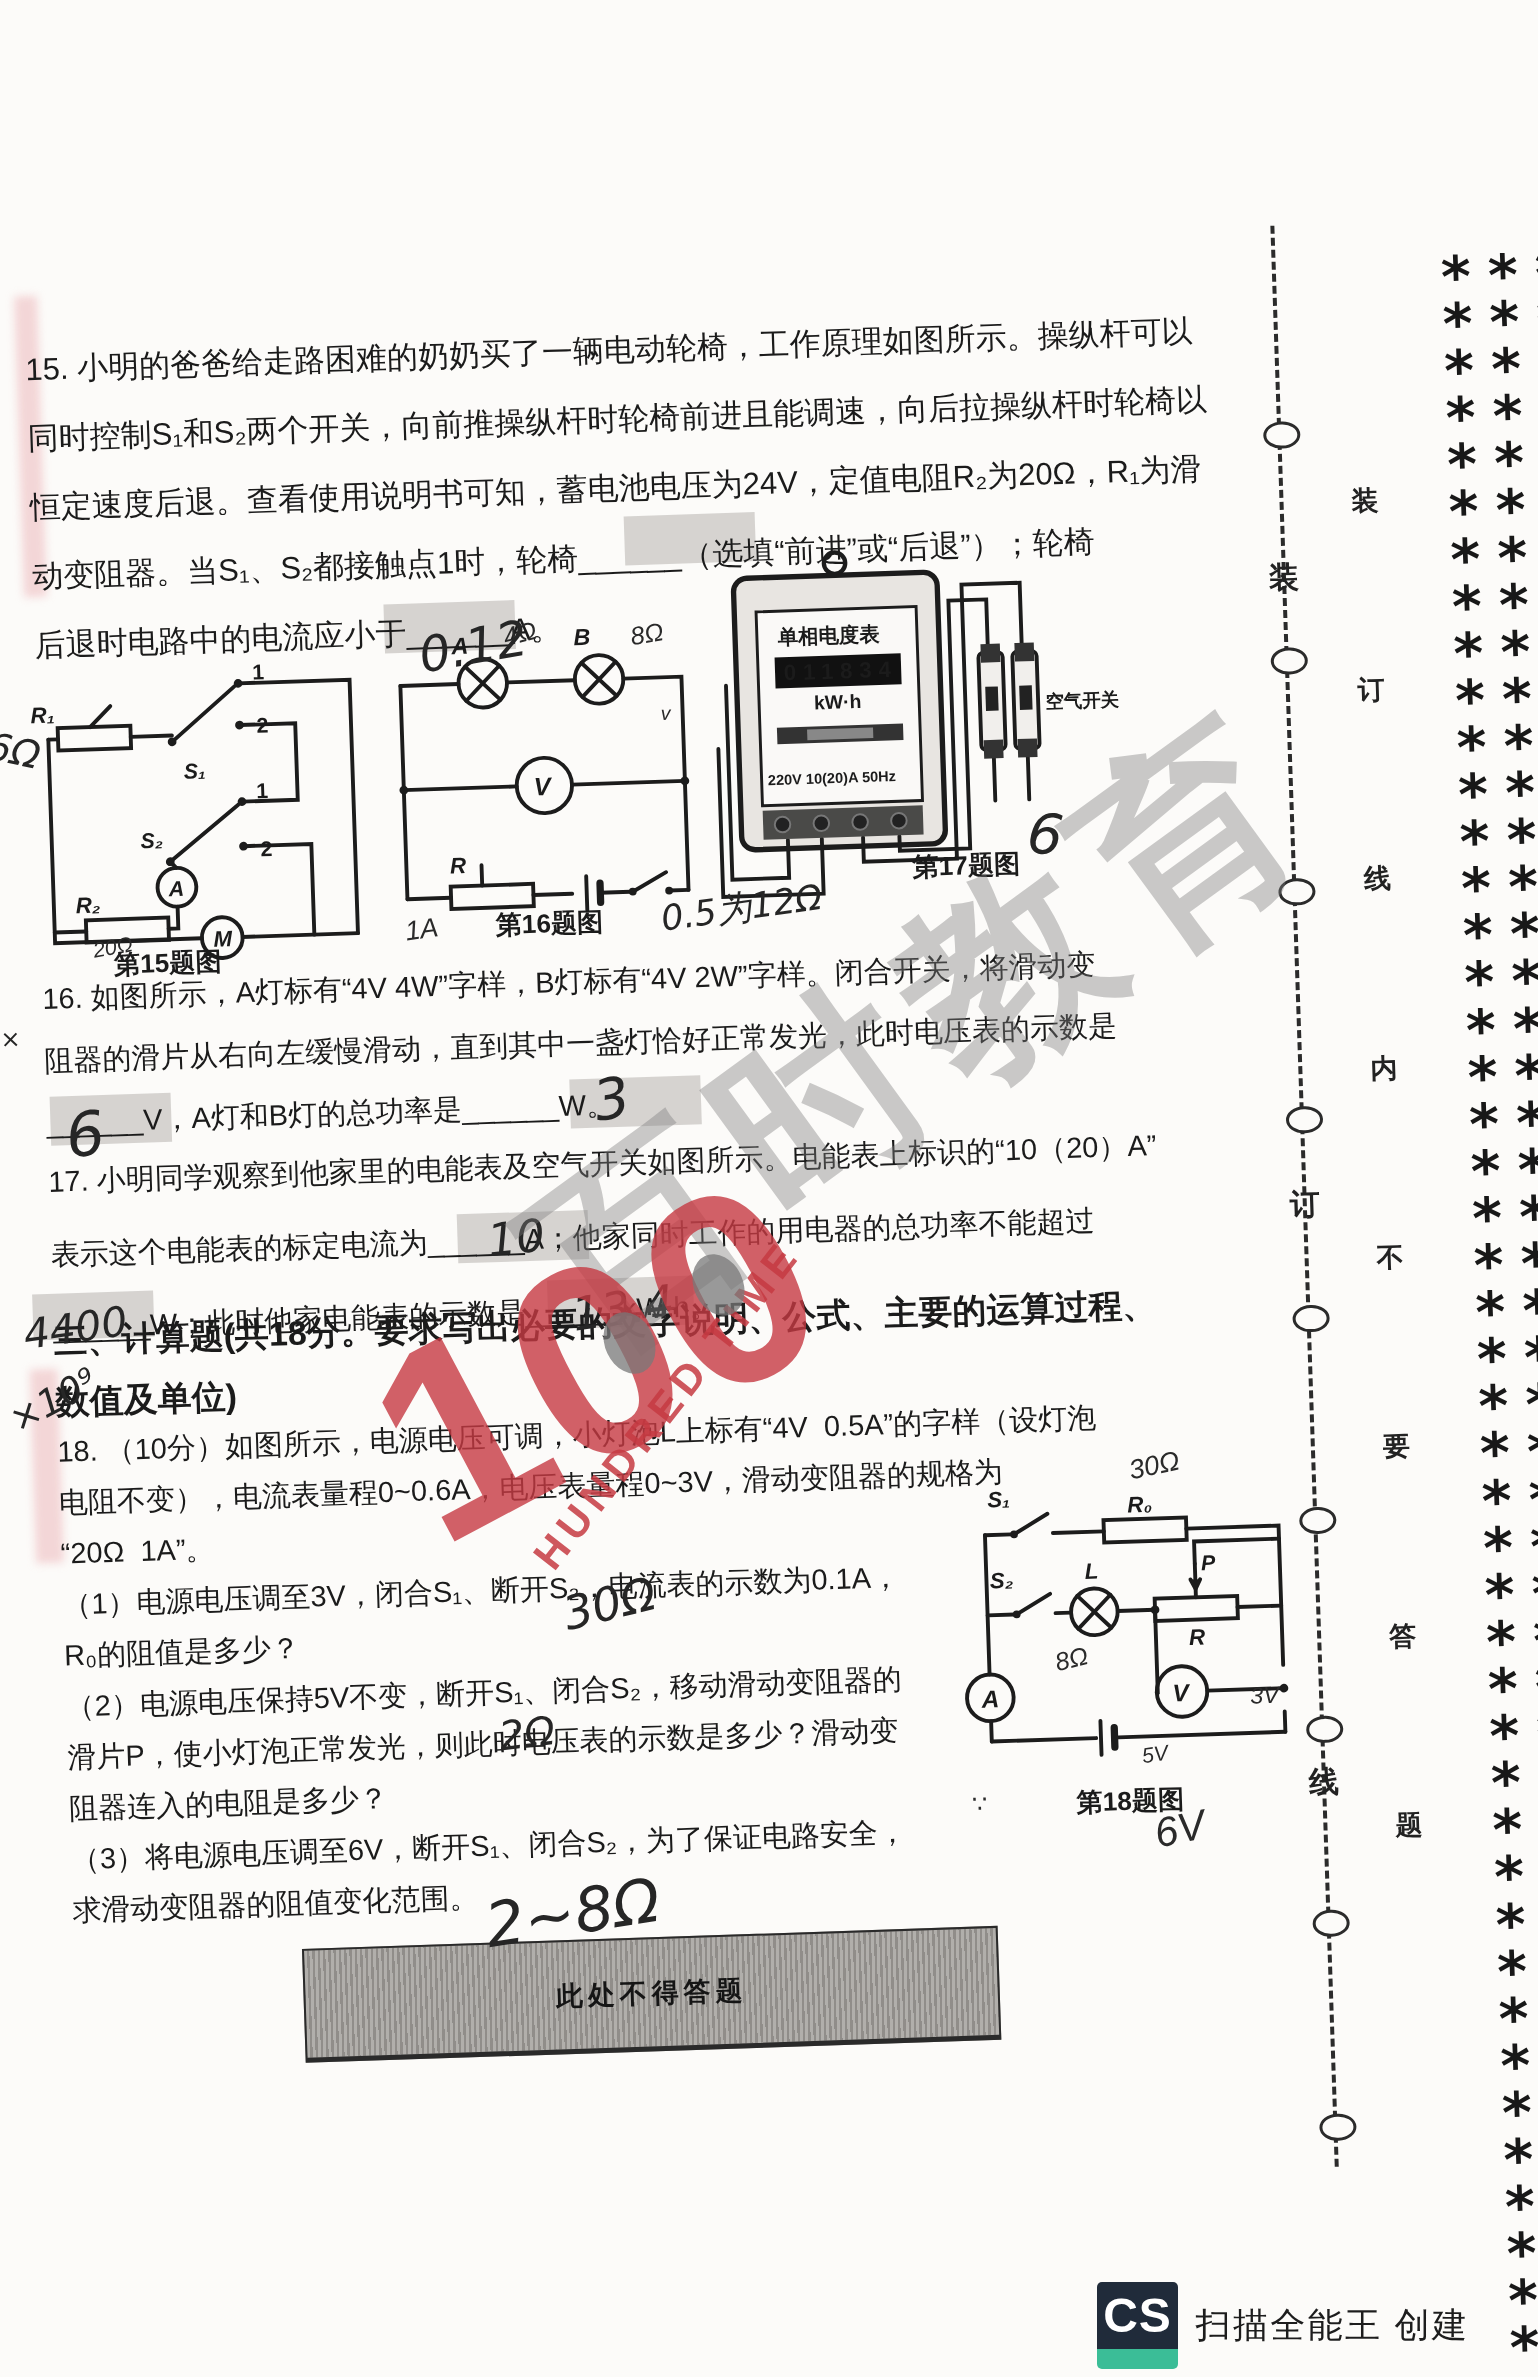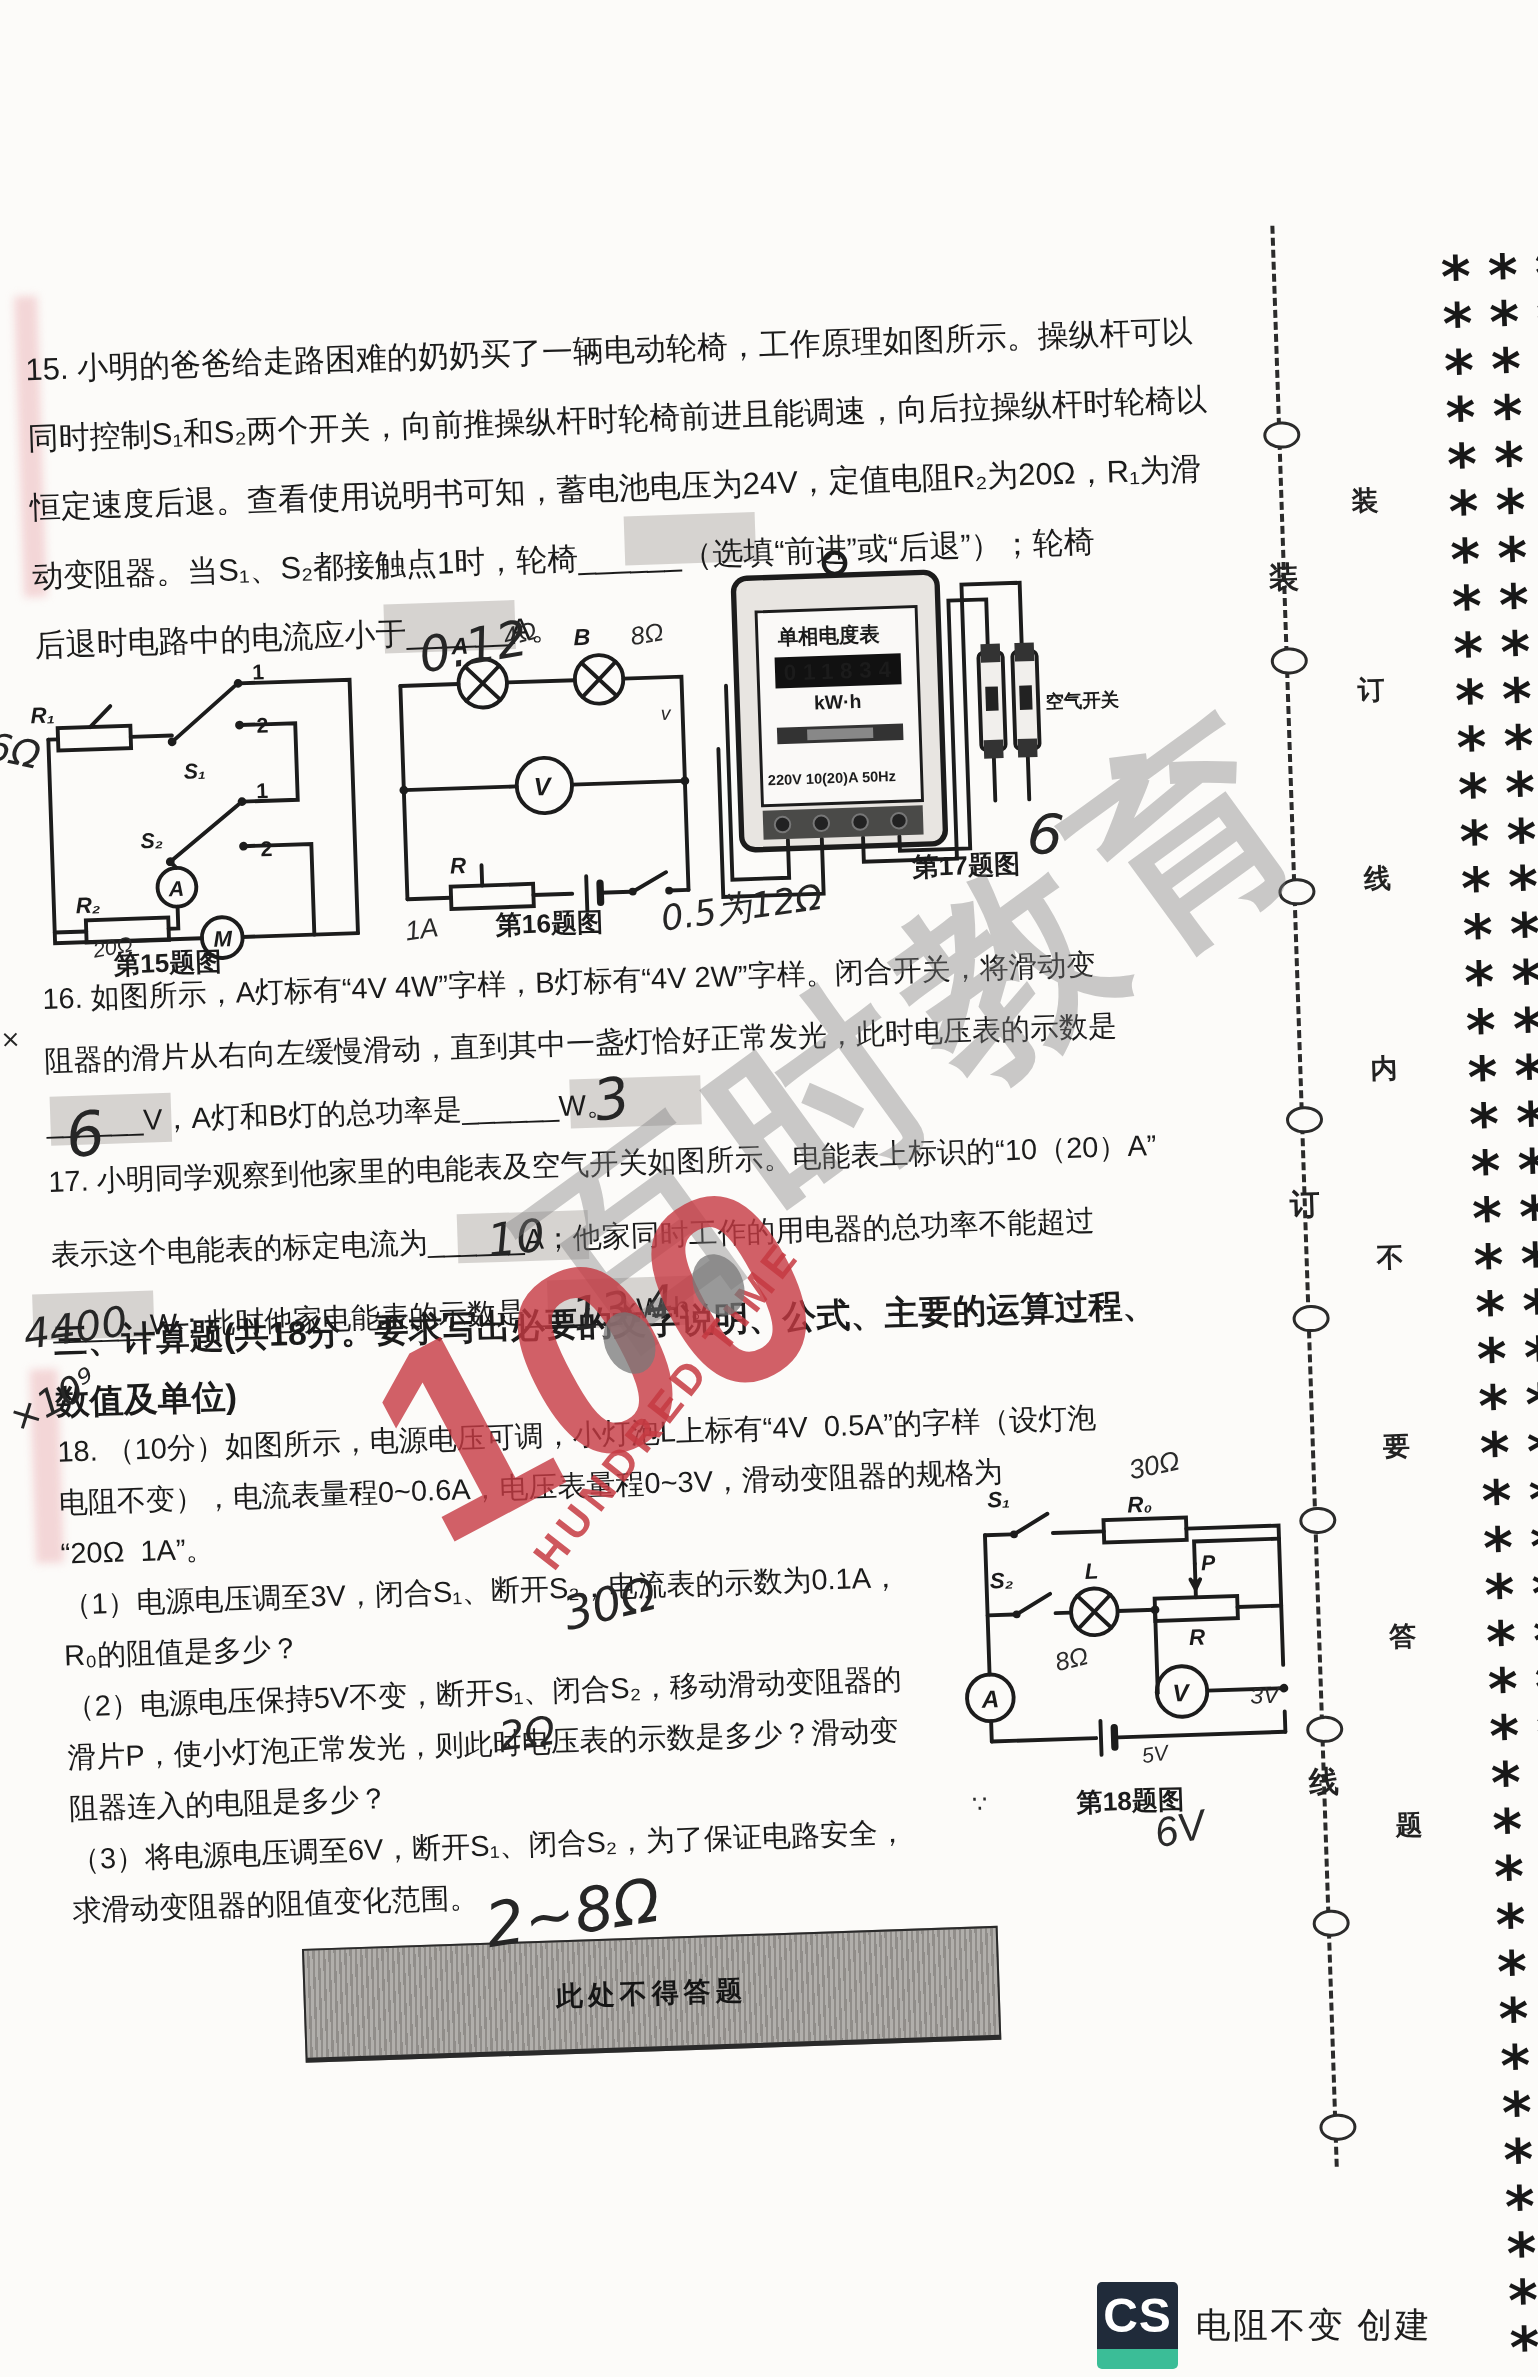--- a/index.html
+++ b/index.html
@@ -415,16 +415,16 @@
   <div class="wm-gray">百时教育</div>
   <div class="wm-red">100</div>
   <div class="wm-dot d1"></div>
   <div class="wm-dot d2"></div>
   <div class="wm-sub">HUNDRED TIME</div>
 
   <div class="footer">
     <div class="cs-logo">
       <span>CS</span>
     </div>
-    <div class="footer-text">电阻不变  创建</div>
+    <div class="footer-text">扫描全能王  创建</div>
   </div>
 </div>
 
 
 </body></html>

